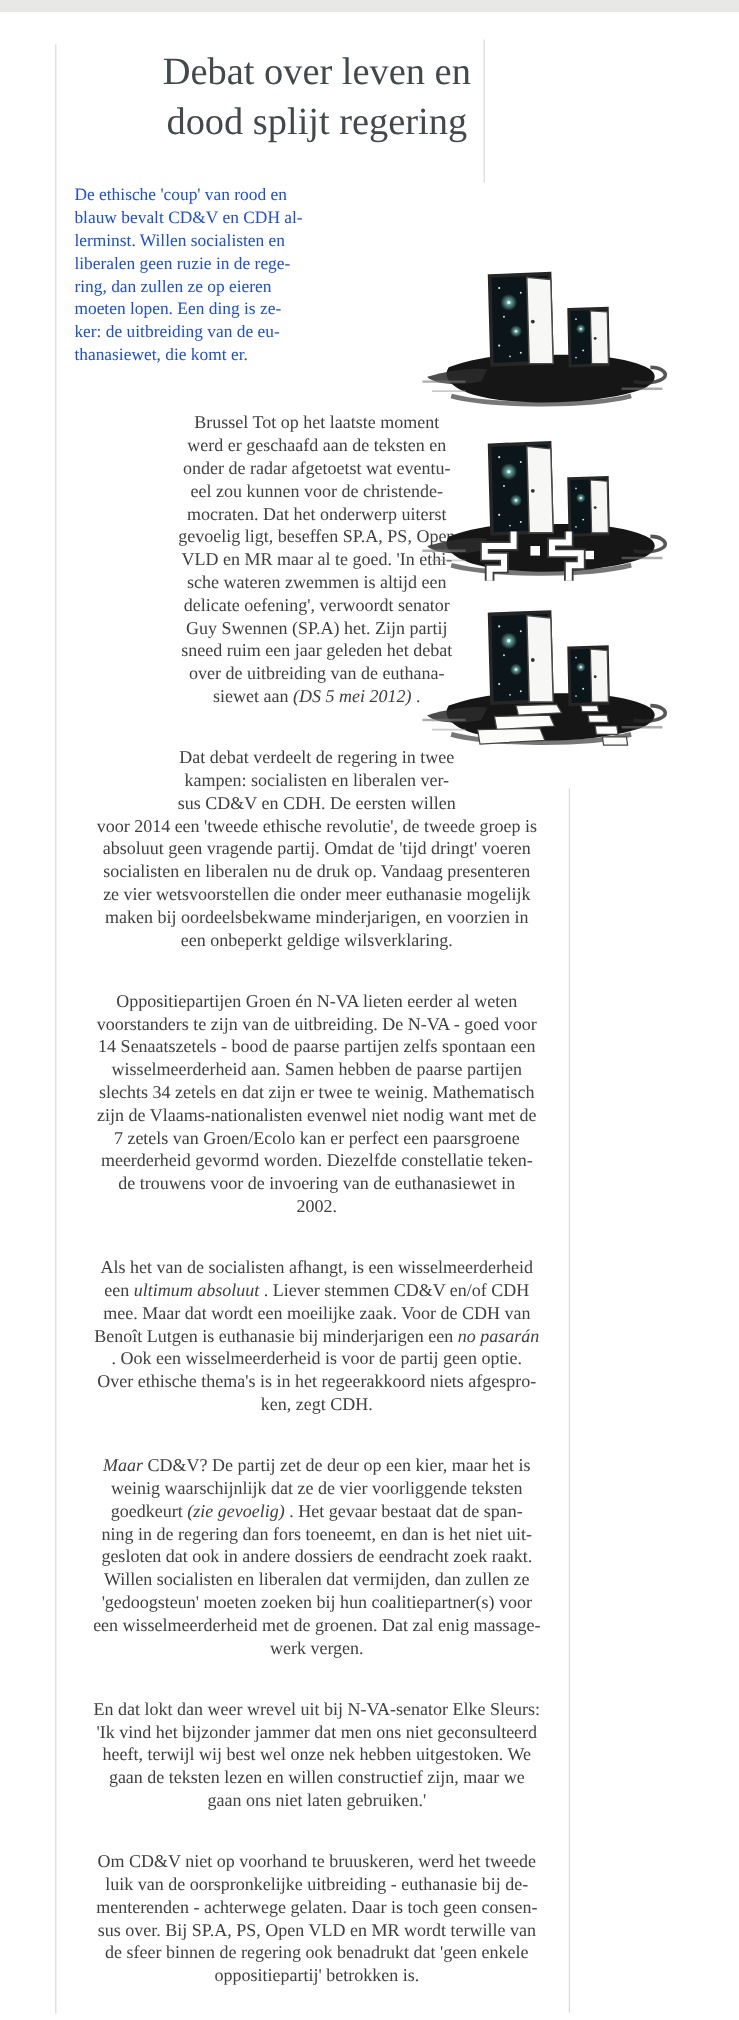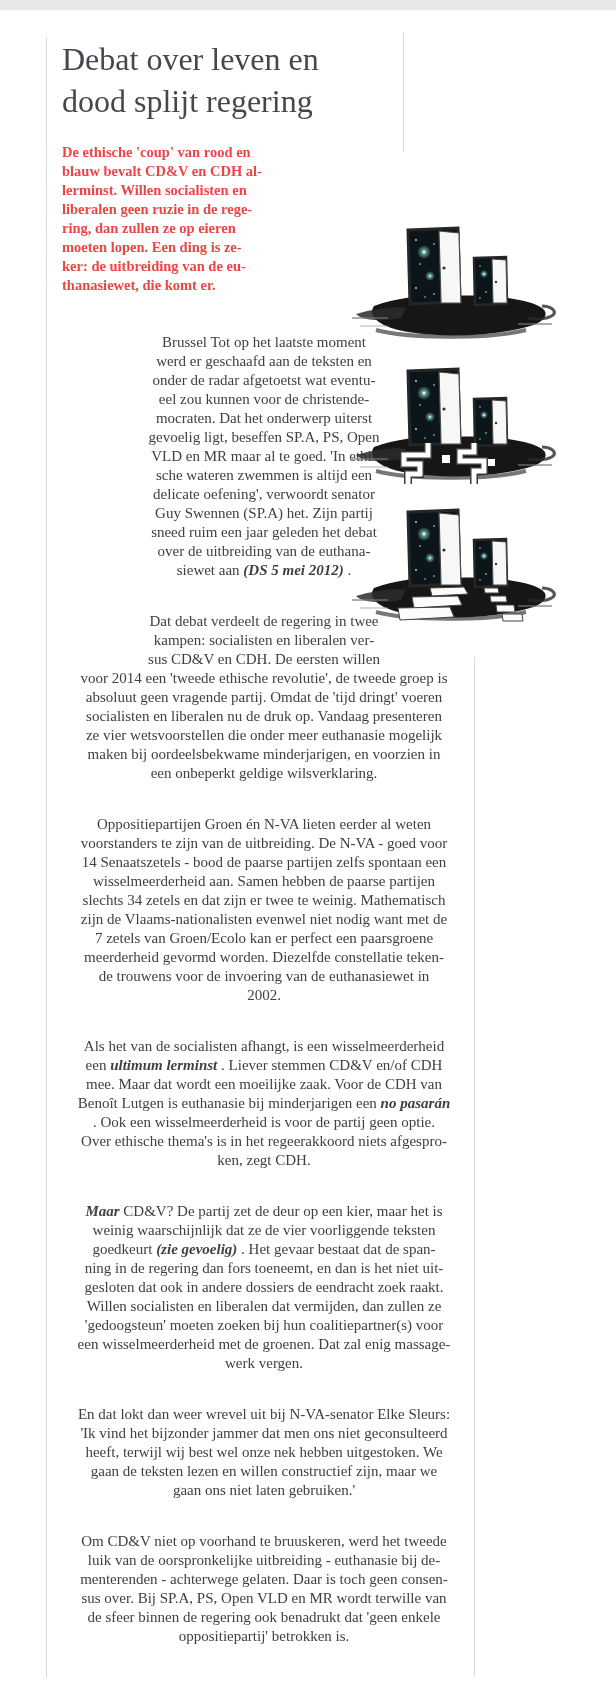--- a/index.html
+++ b/index.html
@@ -10,35 +10,35 @@
     font-family:"Liberation Serif","DejaVu Serif",serif;
     overflow:hidden;
   }
   .top-band{position:absolute;left:0;top:0;width:616px;height:10px;background:#e8e8e6;}
   .rule{position:absolute;width:1px;background:#d9d9d7;}
   .left-rule{left:46px;top:37px;height:1641px;}
   .title-rule{left:403px;top:33px;height:119px;}
   .right-rule{left:474px;top:657px;height:1020px;}
   .article{position:absolute;left:62px;top:38px;width:404px;}
   .title{
-    margin:0 0 21px 0;
+    margin:0 0 32px 0;
     font-size:32px;line-height:42px;font-weight:400;
-    color:#43484c;white-space:pre-line;
+    color:#43484c;white-space:pre-line;text-align:center;
   }
   .lead{
     margin:0 0 38px 0;
-    font-size:14.5px;line-height:19px;font-weight:bold;
-    color:#ef4444;white-space:pre-line;width:300px;
+    font-size:14.5px;line-height:19px;font-weight:normal;
+    color:#1d4ed8;white-space:pre-line;width:300px;
   }
   .body-p{
     margin:0 0 32px 0;
     font-size:15px;line-height:19px;
     color:#404040;white-space:pre-line;text-align:center;
   }
-  .body-p em,.lead em{font-style:italic;font-weight:bold;}
+  .body-p em,.lead em{font-style:italic;}
   .illustration{position:absolute;left:346px;top:202px;width:212px;}
   .illustration svg{display:block;}
 </style>
 </head>
 <body>
 
 <div class="page">
   <div class="top-band"></div>
   <div class="rule left-rule"></div>
   <div class="rule title-rule"></div>
@@ -81,21 +81,21 @@
 voorstanders te zijn van de uitbreiding. De N-VA - goed voor
 14 Senaatszetels - bood de paarse partijen zelfs spontaan een
 wisselmeerderheid aan. Samen hebben de paarse partijen
 slechts 34 zetels en dat zijn er twee te weinig. Mathematisch
 zijn de Vlaams-nationalisten evenwel niet nodig want met de
 7 zetels van Groen/Ecolo kan er perfect een paarsgroene
 meerderheid gevormd worden. Diezelfde constellatie teken-
 de trouwens voor de invoering van de euthanasiewet in
 2002.</span></p>
     <p class="body-p"><span>Als het van de socialisten afhangt, is een wisselmeerderheid
-een </span><em>ultimum lerminst</em><span> . Liever stemmen CD&amp;V en/of CDH
+een </span><em>ultimum absoluut</em><span> . Liever stemmen CD&amp;V en/of CDH
 mee. Maar dat wordt een moeilijke zaak. Voor de CDH van
 Benoît Lutgen is euthanasie bij minderjarigen een </span><em>no pasarán</em><span>
 . Ook een wisselmeerderheid is voor de partij geen optie.
 Over ethische thema's is in het regeerakkoord niets afgespro-
 ken, zegt CDH.</span></p>
     <p class="body-p"><em>Maar</em><span> CD&amp;V? De partij zet de deur op een kier, maar het is
 weinig waarschijnlijk dat ze de vier voorliggende teksten
 goedkeurt </span><em>(zie gevoelig)</em><span> . Het gevaar bestaat dat de span-
 ning in de regering dan fors toeneemt, en dan is het niet uit-
 gesloten dat ook in andere dossiers de eendracht zoek raakt.

